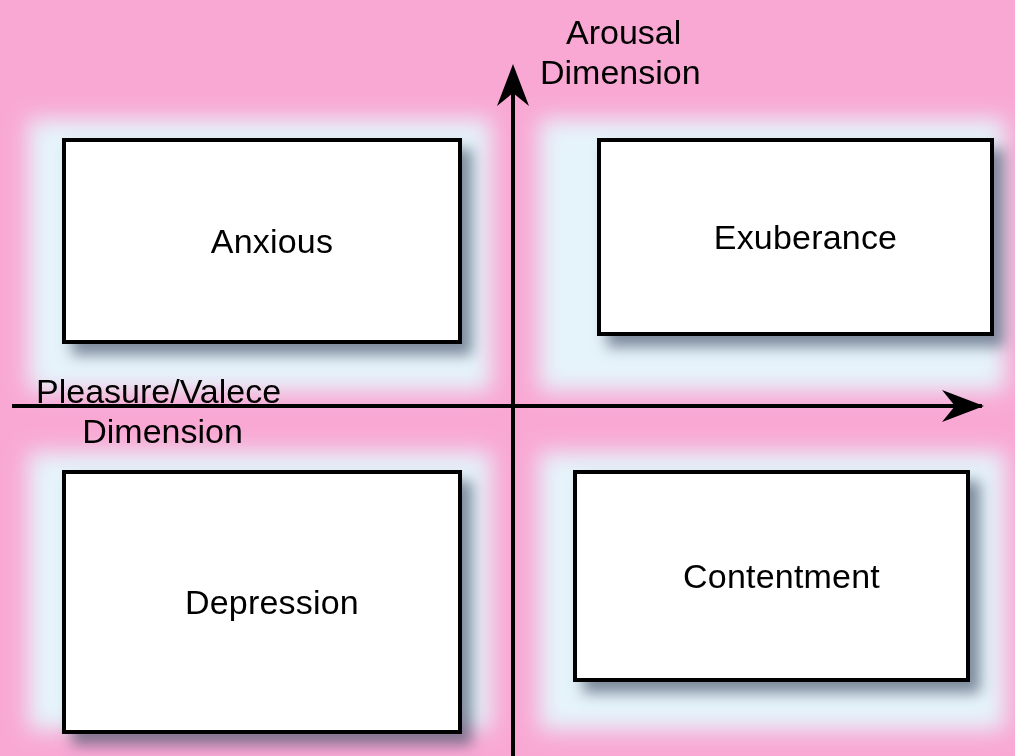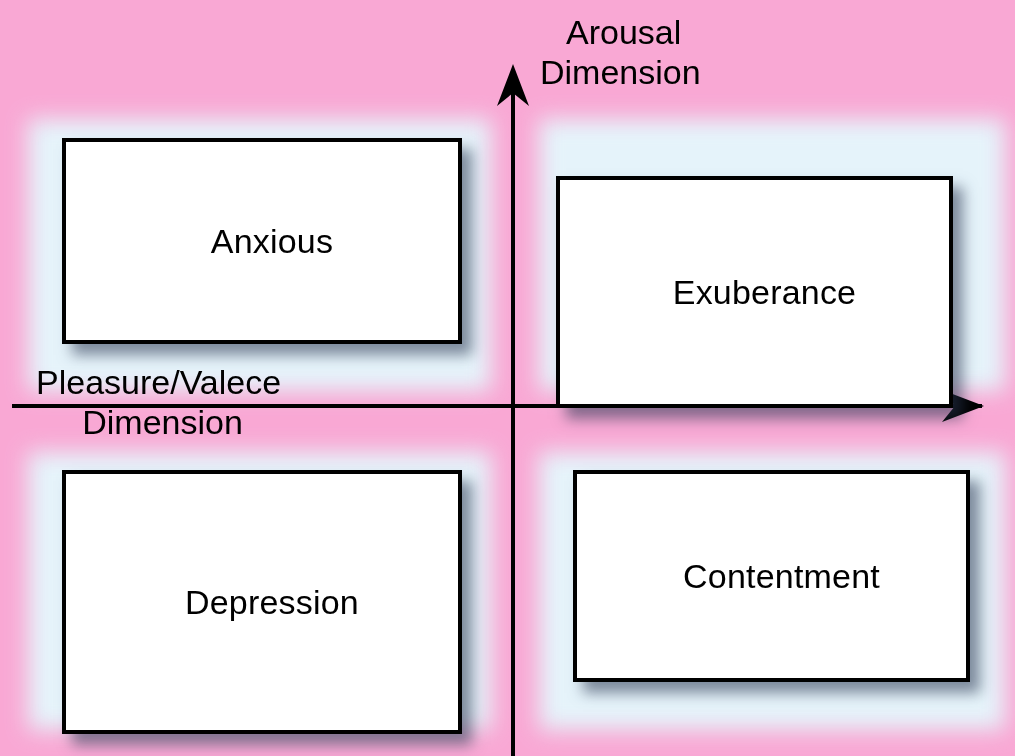--- a/index.html
+++ b/index.html
@@ -84,21 +84,21 @@
     top: 12px;
     text-align: left;
   }
   #arousal-title .line1 { display: block; padding-left: 26px; }
   #arousal-title .line2 { display: block; padding-left: 0px; }
 
   #valence-title {
     left: 36px;
     top: 362px;
   }
-  #valence-title .line1 { display: block; text-align: left; }
+  #valence-title .line1 { display: block; text-align: left; margin-top: 9px; }
   #valence-title .line2 { display: block; text-align: center; padding-left: 8px; }
 </style>
 </head>
 <body>
 
 <div id="canvas">
 
   <div class="glow-panel" style="left:28px; top:119px; width:463px; height:272px;"></div>
   <div class="glow-panel" style="left:539px; top:119px; width:466px; height:272px;"></div>
   <div class="glow-panel" style="left:28px; top:452px; width:463px; height:278px;"></div>
@@ -125,21 +125,21 @@
 
   <div class="axis-title" id="valence-title">
     <span class="line1">Pleasure/Valece</span>
     <span class="line2">Dimension</span>
   </div>
 
   <div class="quad-box" style="left:62px; top:138px; width:400px; height:206px;">
     <span class="quad-label">Anxious</span>
   </div>
 
-  <div class="quad-box" style="left:556px; top:138px; width:397px; height:232px;margin-top:38px;">
+  <div class="quad-box" style="left:597px; top:138px; width:397px; height:198px;">
     <span class="quad-label">Exuberance</span>
   </div>
 
   <div class="quad-box" style="left:62px; top:470px; width:400px; height:264px;">
     <span class="quad-label">Depression</span>
   </div>
 
   <div class="quad-box" style="left:573px; top:470px; width:397px; height:212px;">
     <span class="quad-label">Contentment</span>
   </div>

